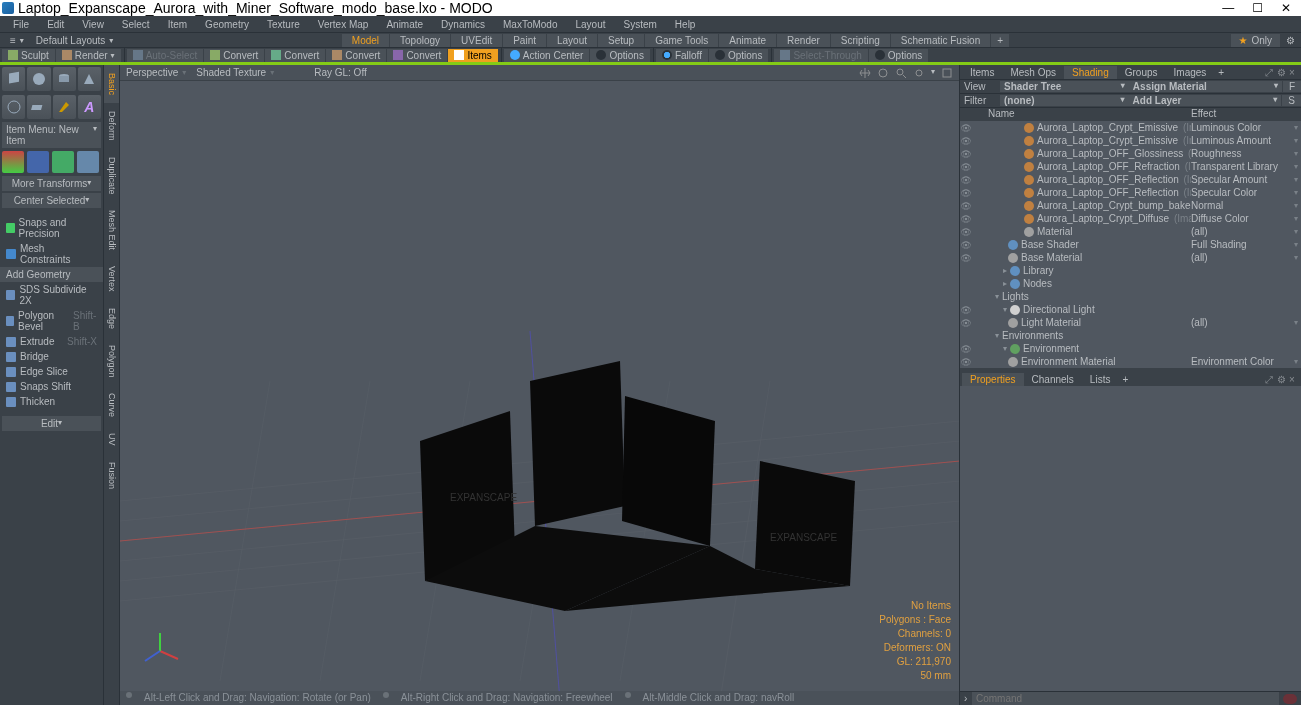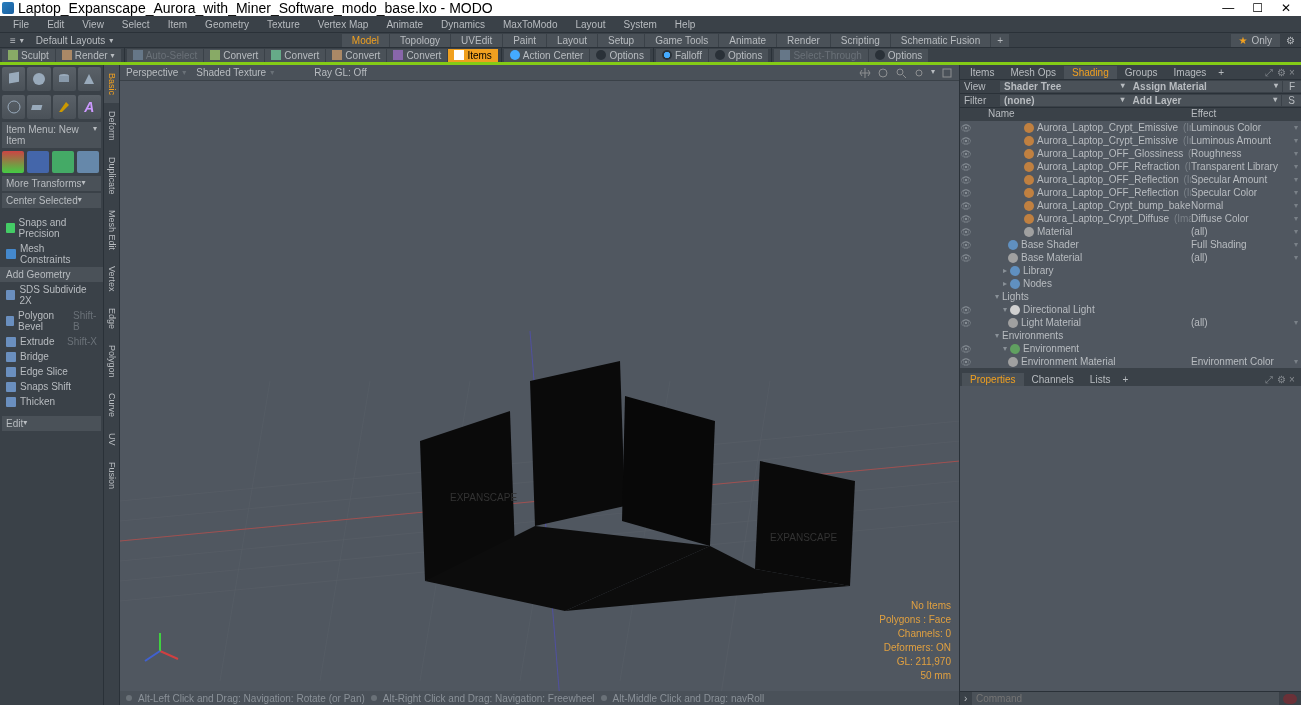--- a/index.html
+++ b/index.html
@@ -32,21 +32,21 @@
 .toolbar .tico { width: 10px; height: 10px; }
 .toolbar .sep { width: 1px; height: 14px; background: #2a3138; margin: 0 2px; }
 .toolbar .tcheck { width: 10px; height: 10px; border-radius: 50%; background: #2a3138; }
 .toolbar .tcheck.on { background: radial-gradient(circle,#4af 40%,#2a3138 50%); }
 
 .main { display: flex; height: calc(100% - 16px - 16px - 15px - 18px); }
 
 .leftpanel { width: 104px; background: #3a4148; border-right: 1px solid #2a3138; display: flex; flex-direction: column; }
 .leftpanel .iconrow { display: flex; padding: 2px; gap: 2px; }
 .leftpanel .bigicon { width: 24px; height: 24px; background: linear-gradient(#5a6168,#4a5158); border-radius: 2px; cursor: pointer; display: flex; align-items: center; justify-content: center; }
-.leftpanel .drop { padding: 2px 4px; background: #4a5158; margin: 1px 2px; display: flex; justify-content: flex-start; cursor: pointer; }
+.leftpanel .drop { padding: 2px 4px; background: #4a5158; margin: 1px 2px; display: flex; justify-content: center; cursor: pointer; }
 .leftpanel .drop::after { content: "▾"; font-size: 8px; }
 .leftpanel .iconrow2 { display: flex; padding: 2px; gap: 3px; }
 .leftpanel .midicon { width: 22px; height: 22px; background: linear-gradient(#5a6168,#4a5158); border-radius: 2px; cursor: pointer; }
 .leftpanel .litem { padding: 2px 6px; cursor: pointer; display: flex; align-items: center; gap: 4px; }
 .leftpanel .litem .sc { margin-left: auto; color: #6a7178; }
 .leftpanel .litem .lico { width: 10px; height: 10px; background: #6a8fbf; border-radius: 1px; }
 .leftpanel .litem.hd { background: #4a5158; }
 
 .vtabs { width: 16px; background: #3a4148; border-right: 1px solid #2a3138; display: flex; flex-direction: column; }
 .vtabs .vt { writing-mode: vertical-rl; padding: 8px 2px; text-align: center; cursor: pointer; font-size: 9px; }
@@ -58,21 +58,21 @@
 .vpheader .vpdrop::after { content: "▾"; font-size: 8px; color: #6a7178; }
 .vpheader .spacer { flex: 1; }
 .vpheader .vpicons { display: flex; gap: 6px; }
 .vpheader .vpi { width: 12px; height: 12px; cursor: pointer; opacity: 0.7; }
 .vp3d { flex: 1; position: relative; background: #505760; overflow: hidden; }
 .vp3d .grid { position: absolute; inset: 0; }
 .vp3d .model { position: absolute; left: 280px; top: 270px; width: 470px; height: 300px; }
 .vp3d .axis { position: absolute; left: 20px; bottom: 20px; width: 40px; height: 40px; }
 .vp3d .stats { position: absolute; right: 8px; bottom: 8px; text-align: right; color: #e0a040; line-height: 1.4; }
 .vp3d .stats div { white-space: nowrap; }
-.vpfooter { height: 14px; padding: 1px 6px; color: #8a9198; display: flex; align-items: center; gap: 6px; }
+.vpfooter { height: 14px; padding: 1px 6px; color: #8a9198; display: flex; align-items: flex-start; gap: 12px; }
 .vpfooter .dot { width: 6px; height: 6px; border-radius: 50%; background: #6a7178; }
 
 .rightpanel { width: 342px; background: #3a4148; border-left: 1px solid #2a3138; display: flex; flex-direction: column; }
 .rtabs { height: 14px; display: flex; align-items: center; padding: 0 2px; }
 .rtab { padding: 1px 8px; cursor: pointer; }
 .rtab.active { color: #f0a020; background: #4a5158; }
 .rtab.plus { padding: 1px 4px; }
 .rtabs .spacer { flex: 1; }
 .rtabs .ric { width: 10px; height: 10px; margin-left: 2px; cursor: pointer; opacity: 0.6; }
 

